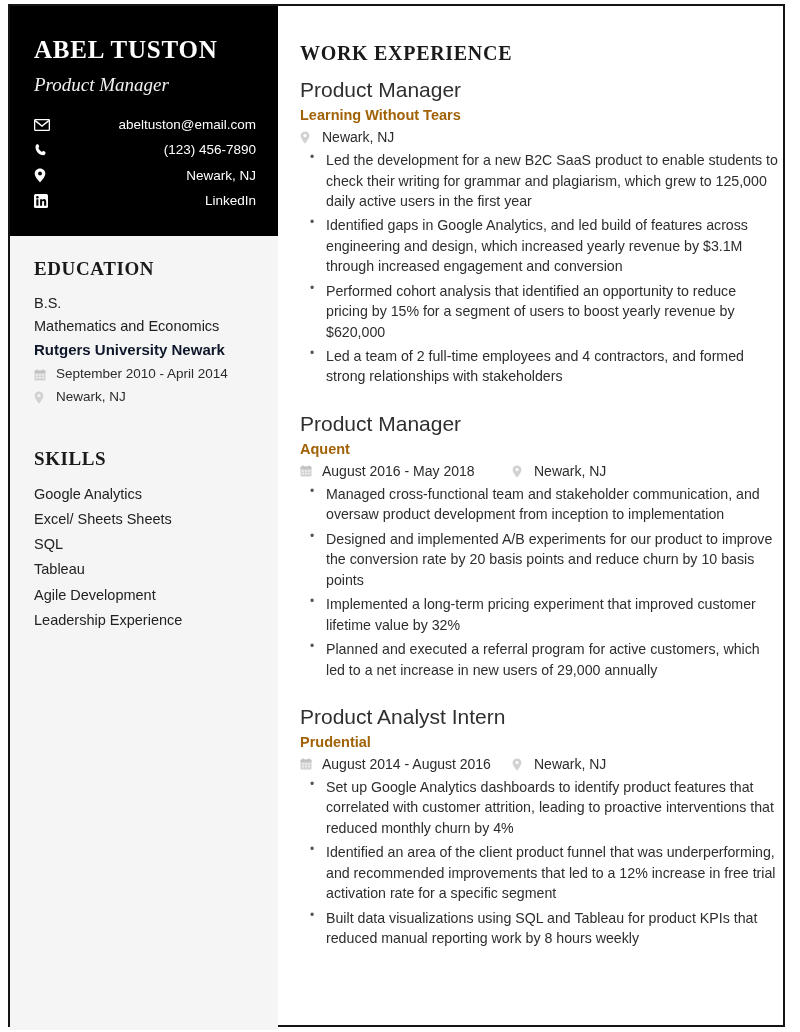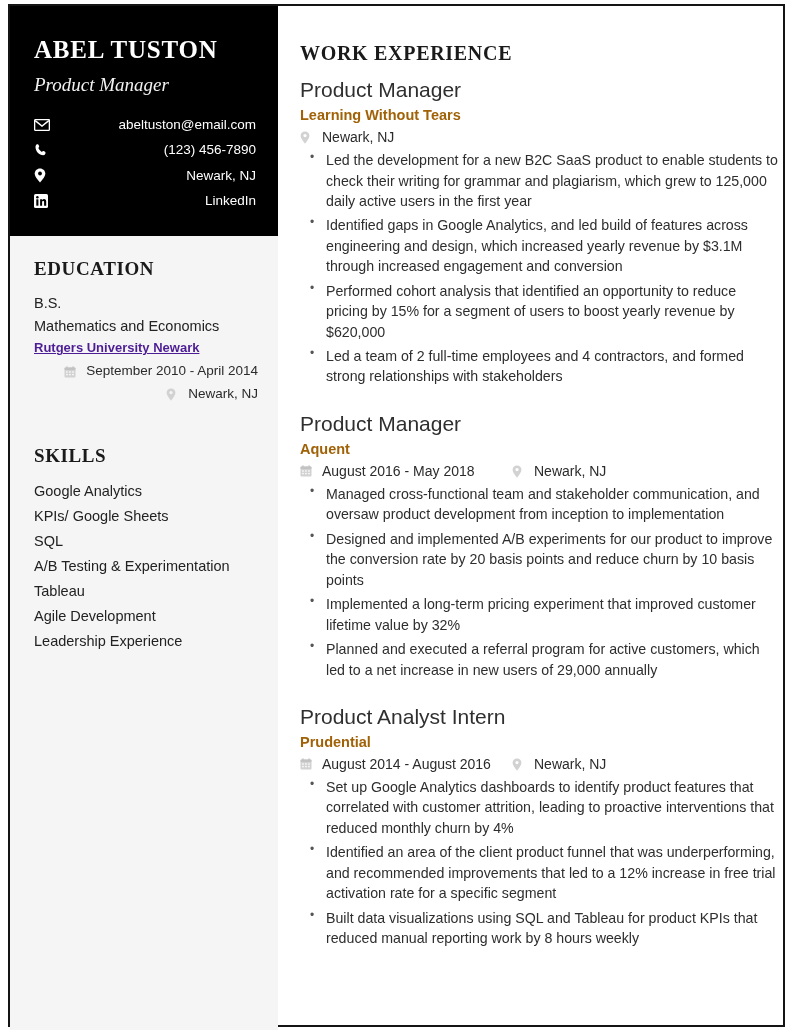--- a/index.html
+++ b/index.html
@@ -114,34 +114,32 @@
     margin: 0 0 12px 0;
   }
   .side-heading.skills-heading { margin-top: 40px; }
 
   .edu-degree, .edu-field {
     font-size: 14.5px;
     color: #222222;
     line-height: 1.6;
   }
   .edu-school {
-    font-size: 13px;
+    font-size: 15px;
     font-weight: bold;
-    color: #4c1d95;
+    color: #0f172a;
     line-height: 1.6;
-    text-decoration: underline;
   }
   .edu-meta {
     display: flex;
     align-items: center;
     font-size: 13.5px;
     color: #2b2b2b;
     line-height: 1.55;
     margin-top: 2px;
-    justify-content: flex-end;
   }
   .meta-ico {
     width: 16px;
     min-width: 16px;
     margin-right: 6px;
     display: flex;
     align-items: center;
   }
   .meta-ico svg { display: block; }
 
@@ -325,23 +323,22 @@
             </svg>
           </span>
           <span>Newark, NJ</span>
         </div>
       </section>
 
       <section>
         <h2 class="side-heading skills-heading">SKILLS</h2>
         <ul class="skills-list">
           <li>Google Analytics</li>
-          <li>KPIs/ Google Sheets</li>
+          <li>Excel/ Sheets Sheets</li>
           <li>SQL</li>
-          <li>A/B Testing &amp; Experimentation</li>
           <li>Tableau</li>
           <li>Agile Development</li>
           <li>Leadership Experience</li>
         </ul>
       </section>
 
     </div>
   </aside>
 
   <main class="main">

